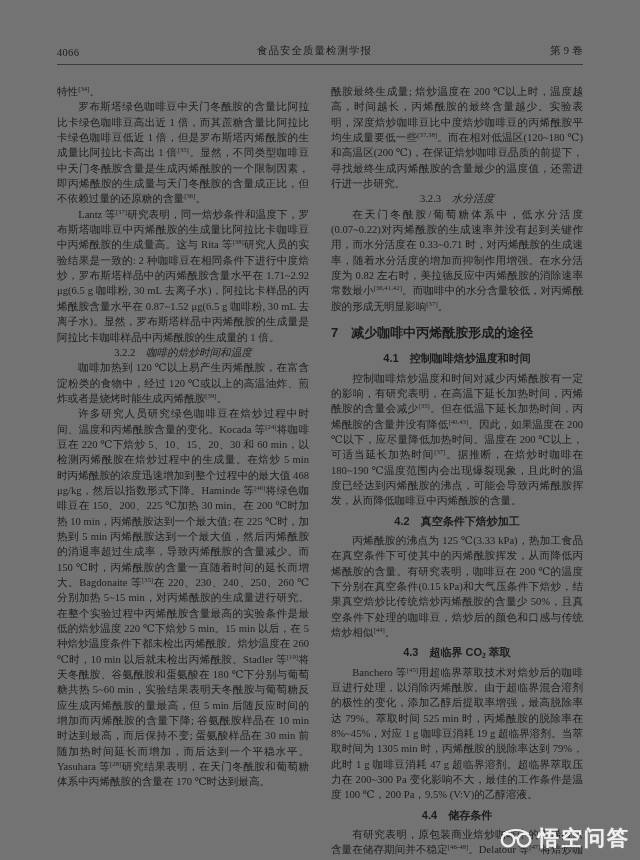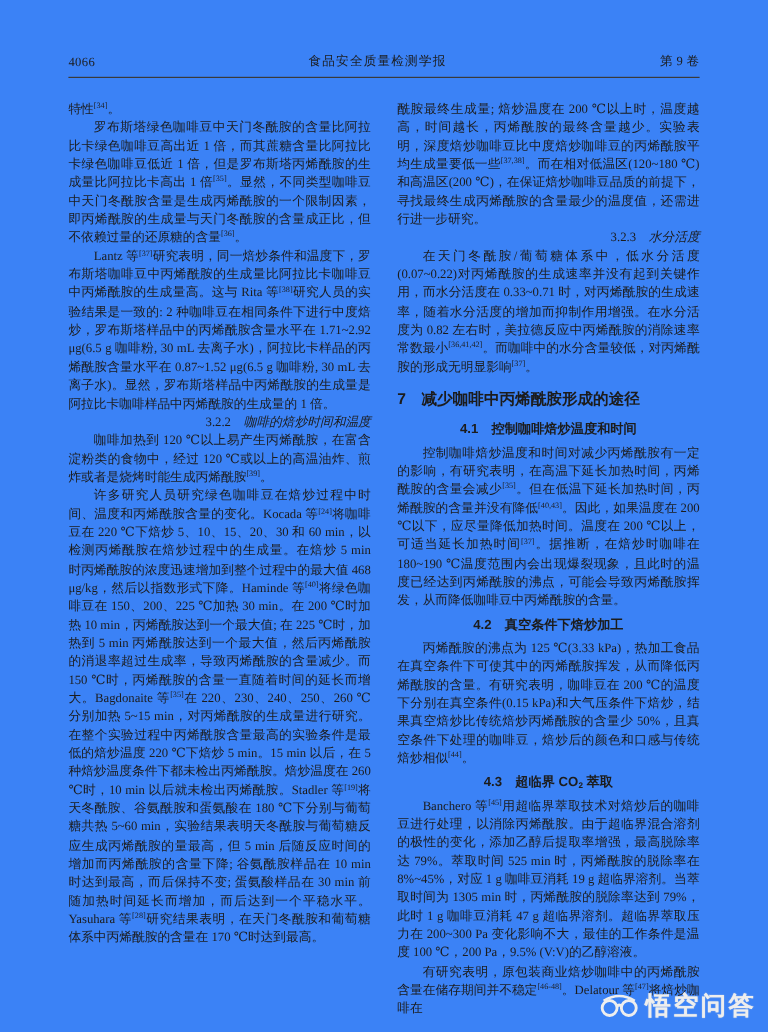--- a/index.html
+++ b/index.html
@@ -4,21 +4,21 @@
 <style>
   * { margin: 0; padding: 0; box-sizing: border-box; }
   html, body { background: #ffffff; }
   body {
     width: 640px; height: 860px;
     font-family: "Liberation Serif", "DejaVu Serif", serif;
     color: #1c1c1c;
     position: relative;
     overflow: hidden;
   }
-  .page { position: absolute; inset: 0; background: #3b82f6; }
+  .page { position: absolute; inset: 0; background: #737373; }
 
   .header {
     position: absolute; top: 44px; left: 57px; right: 57px;
     display: flex; justify-content: space-between; align-items: flex-end;
     font-size: 10.5px; letter-spacing: 0.3px;
     padding-bottom: 6px;
     border-bottom: 1.3px solid #3a3a3a;
   }
   .header .journal { font-weight: normal; letter-spacing: 1px; }
 
@@ -37,21 +37,21 @@
   .h1 {
     font-family: "Liberation Sans", "DejaVu Sans", sans-serif;
     font-weight: bold; font-size: 13px; line-height: 16px;
     margin: 11px 0 10px 0; text-align: left; text-indent: 0;
   }
   .h2 {
     font-family: "Liberation Sans", "DejaVu Sans", sans-serif;
     font-weight: bold; font-size: 11px; line-height: 15.35px;
     margin: 5px 0 4px 0; text-align: center; text-indent: 0;
   }
-  .h3 { text-align: right; text-indent: 0; }
+  .h3 { text-align: center; text-indent: 0; }
   .kai { font-style: italic; }
 
   .watermark {
     position: absolute; right: 10px; bottom: 8px;
     display: flex; align-items: center; gap: 5px;
     color: #eeeeee;
     text-shadow: 0 0 1px #e0e0e0;
     font-family: "Liberation Sans", "DejaVu Sans", sans-serif;
     font-weight: bold; font-size: 21px; letter-spacing: 2px;
     user-select: none;
@@ -82,20 +82,21 @@
         <div class="blk p">酰胺最终生成量; 焙炒温度在 200 ℃以上时，温度越高，时间越长，丙烯酰胺的最终含量越少。实验表明，深度焙炒咖啡豆比中度焙炒咖啡豆的丙烯酰胺平均生成量要低一些<sup>[37,38]</sup>。而在相对低温区(120~180 ℃)和高温区(200 ℃)，在保证焙炒咖啡豆品质的前提下，寻找最终生成丙烯酰胺的含量最少的温度值，还需进行进一步研究。</div>
         <div class="blk h3">3.2.3　<span class="kai">水分活度</span></div>
         <div class="blk p ind">在天门冬酰胺/葡萄糖体系中，低水分活度(0.07~0.22)对丙烯酰胺的生成速率并没有起到关键作用，而水分活度在 0.33~0.71 时，对丙烯酰胺的生成速率，随着水分活度的增加而抑制作用增强。在水分活度为 0.82 左右时，美拉德反应中丙烯酰胺的消除速率常数最小<sup>[36,41,42]</sup>。而咖啡中的水分含量较低，对丙烯酰胺的形成无明显影响<sup>[37]</sup>。</div>
         <div class="blk h1">7　减少咖啡中丙烯酰胺形成的途径</div>
         <div class="blk h2">4.1　控制咖啡焙炒温度和时间</div>
         <div class="blk p ind">控制咖啡焙炒温度和时间对减少丙烯酰胺有一定的影响，有研究表明，在高温下延长加热时间，丙烯酰胺的含量会减少<sup>[35]</sup>。但在低温下延长加热时间，丙烯酰胺的含量并没有降低<sup>[40,43]</sup>。因此，如果温度在 200 ℃以下，应尽量降低加热时间。温度在 200 ℃以上，可适当延长加热时间<sup>[37]</sup>。据推断，在焙炒时咖啡在 180~190 ℃温度范围内会出现爆裂现象，且此时的温度已经达到丙烯酰胺的沸点，可能会导致丙烯酰胺挥发，从而降低咖啡豆中丙烯酰胺的含量。</div>
         <div class="blk h2">4.2　真空条件下焙炒加工</div>
         <div class="blk p ind">丙烯酰胺的沸点为 125 ℃(3.33 kPa)，热加工食品在真空条件下可使其中的丙烯酰胺挥发，从而降低丙烯酰胺的含量。有研究表明，咖啡豆在 200 ℃的温度下分别在真空条件(0.15 kPa)和大气压条件下焙炒，结果真空焙炒比传统焙炒丙烯酰胺的含量少 50%，且真空条件下处理的咖啡豆，焙炒后的颜色和口感与传统焙炒相似<sup>[44]</sup>。</div>
         <div class="blk h2">4.3　超临界 CO<sub>2</sub> 萃取</div>
         <div class="blk p ind">Banchero 等<sup>[45]</sup>用超临界萃取技术对焙炒后的咖啡豆进行处理，以消除丙烯酰胺。由于超临界混合溶剂的极性的变化，添加乙醇后提取率增强，最高脱除率达 79%。萃取时间 525 min 时，丙烯酰胺的脱除率在 8%~45%，对应 1 g 咖啡豆消耗 19 g 超临界溶剂。当萃取时间为 1305 min 时，丙烯酰胺的脱除率达到 79%，此时 1 g 咖啡豆消耗 47 g 超临界溶剂。超临界萃取压力在 200~300 Pa 变化影响不大，最佳的工作条件是温度 100 ℃，200 Pa，9.5% (V:V)的乙醇溶液。</div>
+        <div class="blk h2">4.4　储存条件</div>
         <div class="blk p ind">有研究表明，原包装商业焙炒咖啡中的丙烯酰胺含量在储存期间并不稳定<sup>[46-48]</sup>。Delatour 等<sup>[47]</sup>将焙炒咖啡在</div>
       </div>
   </div>
 
   <div class="watermark">
     <span>
       <svg width="34" height="24" viewBox="0 0 34 24" fill="none" stroke="#eeeeee" stroke-width="2.4">
         <circle cx="9" cy="14" r="6.2"></circle>
         <circle cx="25" cy="14" r="6.2"></circle>
         <path d="M15 13 q2 -3 4 0"></path>

